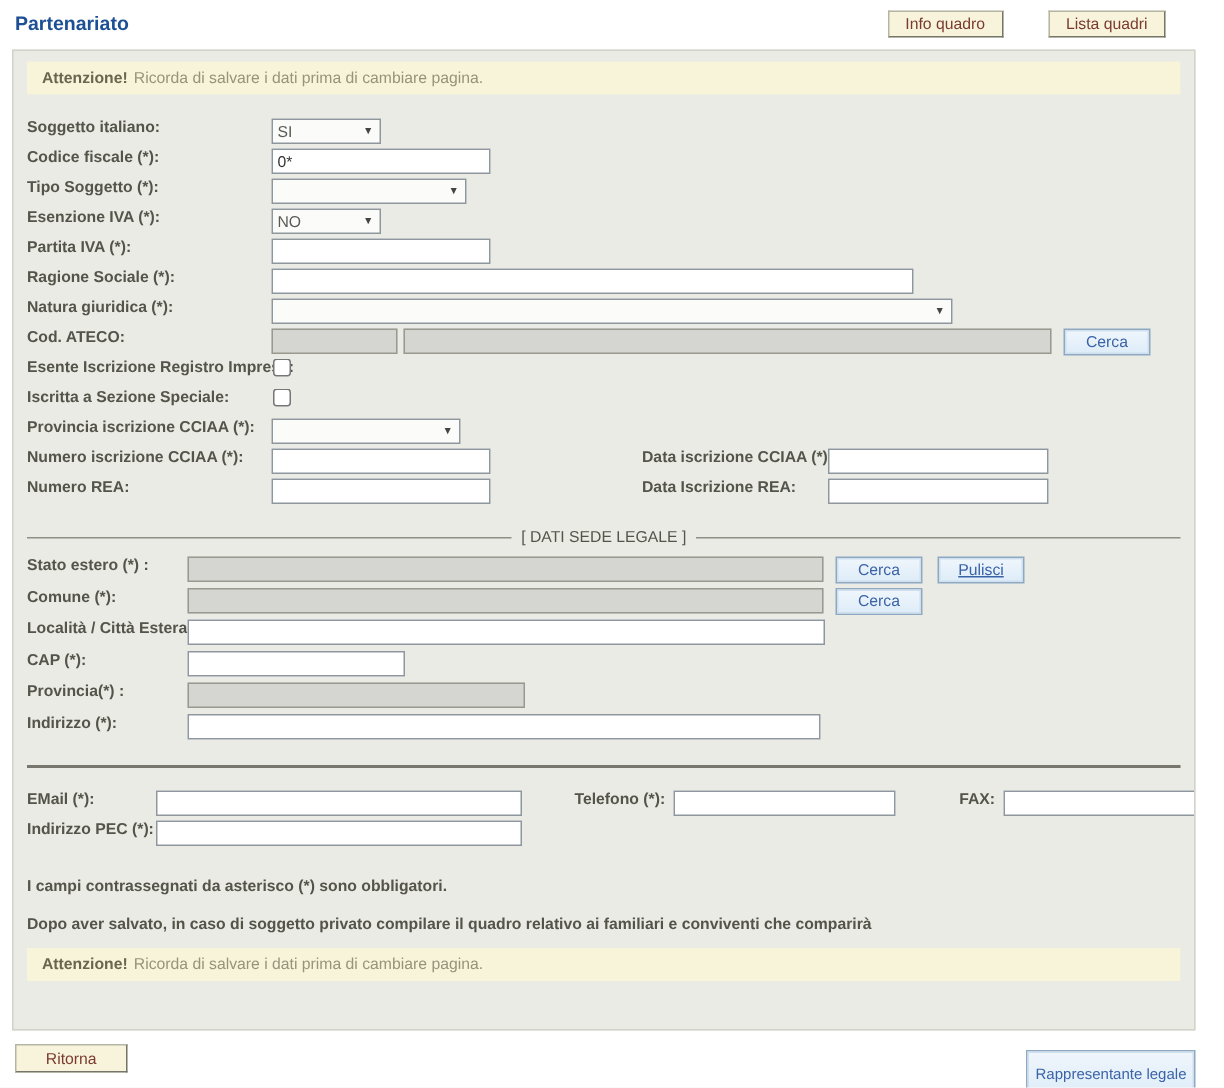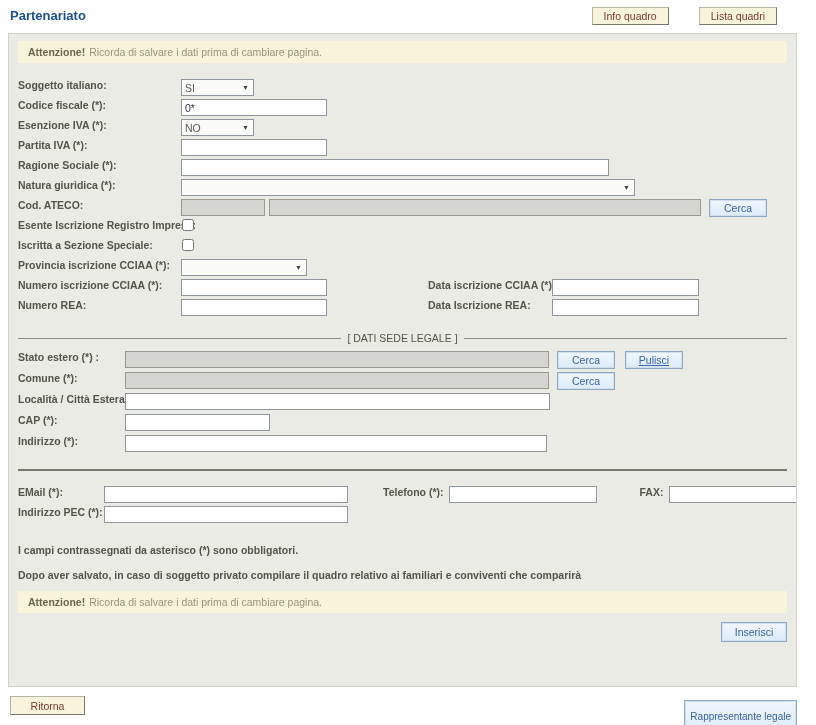--- a/index.html
+++ b/index.html
@@ -108,20 +108,27 @@
         <span>SI</span>
         <span class="sel-arrow">▼</span>
       </div>
     </div>
 
     <div class="row">
       <span class="lbl">Codice fiscale (*):</span>
       <input type="text" class="inp w146" value="0*" style="">
     </div>
 
+    <div class="row">
+      <span class="lbl">Tipo Soggetto (*):</span>
+      <div class="sel w130">
+        <span></span>
+        <span class="sel-arrow">▼</span>
+      </div>
+    </div>
 
     <div class="row">
       <span class="lbl">Esenzione IVA (*):</span>
       <div class="sel w73">
         <span>NO</span>
         <span class="sel-arrow">▼</span>
       </div>
     </div>
 
     <div class="row">
@@ -207,20 +214,24 @@
     <div class="row row-tall">
       <span class="lbl-sede">Località / Città Estera:</span>
       <input type="text" class="inp w425" value="" style="">
     </div>
 
     <div class="row row-tall">
       <span class="lbl-sede">CAP (*):</span>
       <input type="text" class="inp w145" value="" style="">
     </div>
 
+    <div class="row row-tall">
+      <span class="lbl-sede">Provincia(*) :</span>
+      <input type="text" class="inp w225 disabled" disabled="" value="" style="">
+    </div>
 
     <div class="row row-tall">
       <span class="lbl-sede">Indirizzo (*):</span>
       <input type="text" class="inp w422" value="" style="">
     </div>
 
   </div>
 
   <div class="hr"></div>
 
@@ -242,23 +253,20 @@
 
   </div>
 
   <div class="note note-1">I campi contrassegnati da asterisco (*) sono obbligatori.</div>
   <div class="note note-2">Dopo aver salvato, in caso di soggetto privato compilare il quadro relativo ai familiari e conviventi che comparirà</div>
 
   <div class="warning warning-2">
     <b>Attenzione!</b><span>Ricorda di salvare i dati prima di cambiare pagina.</span>
   </div>
 
-  <div class="insert-row">
-    <button class="btn-blue w66">Inserisci</button>
-  </div>
 
 </div>
 
 <div class="footer-left">
   <button class="btn-beige">Ritorna</button>
 </div>
 
 <div class="footer-right">
   <button class="btn-blue btn-rappr">Rappresentante legale</button>
 </div>

